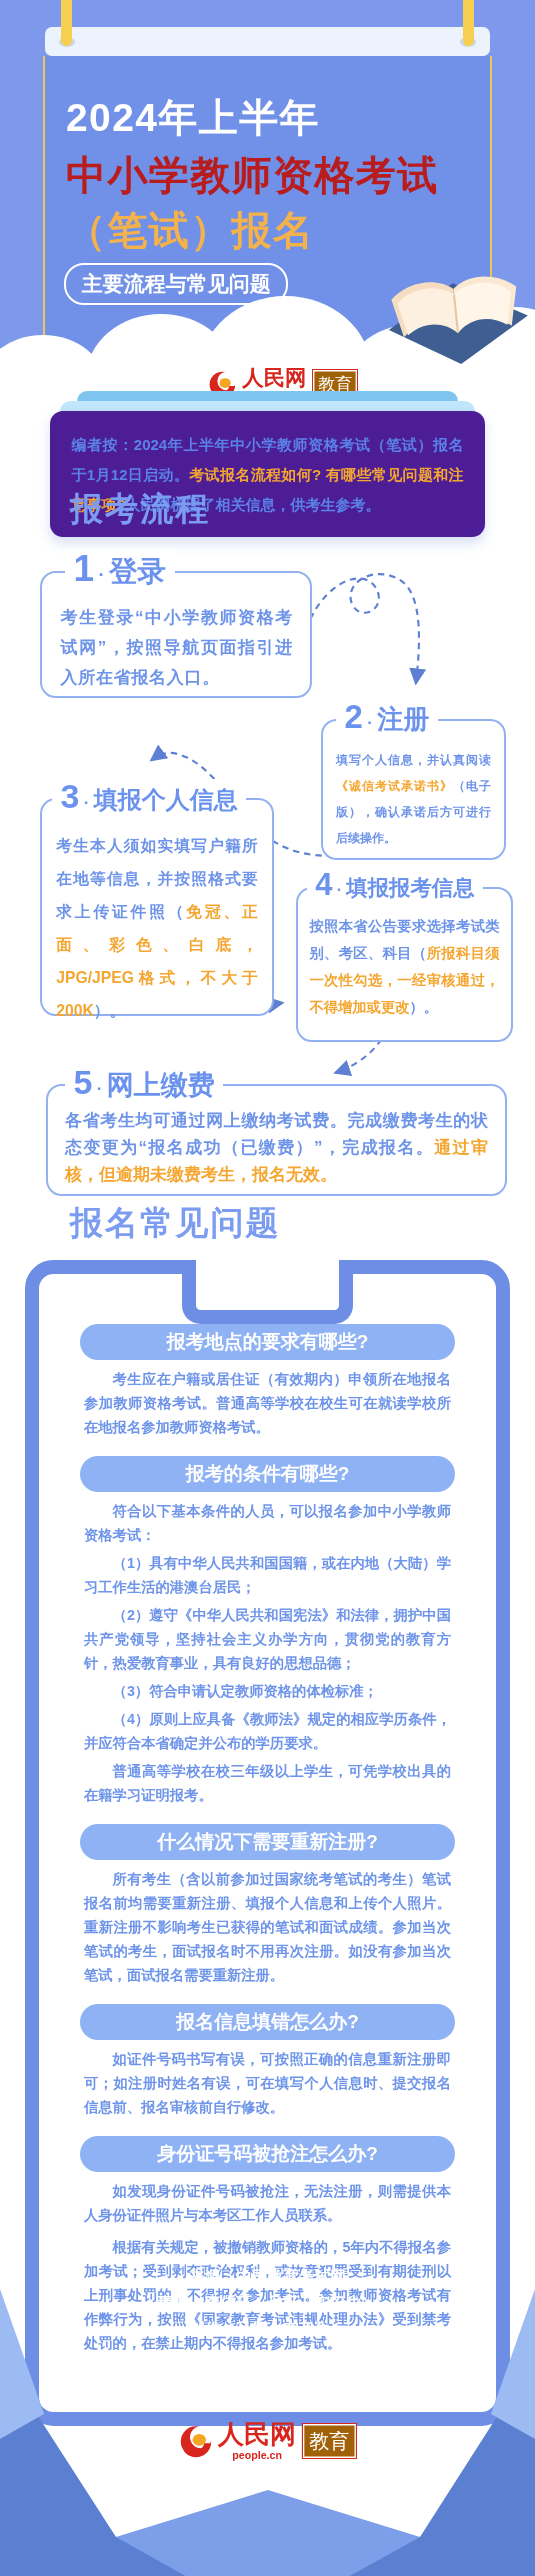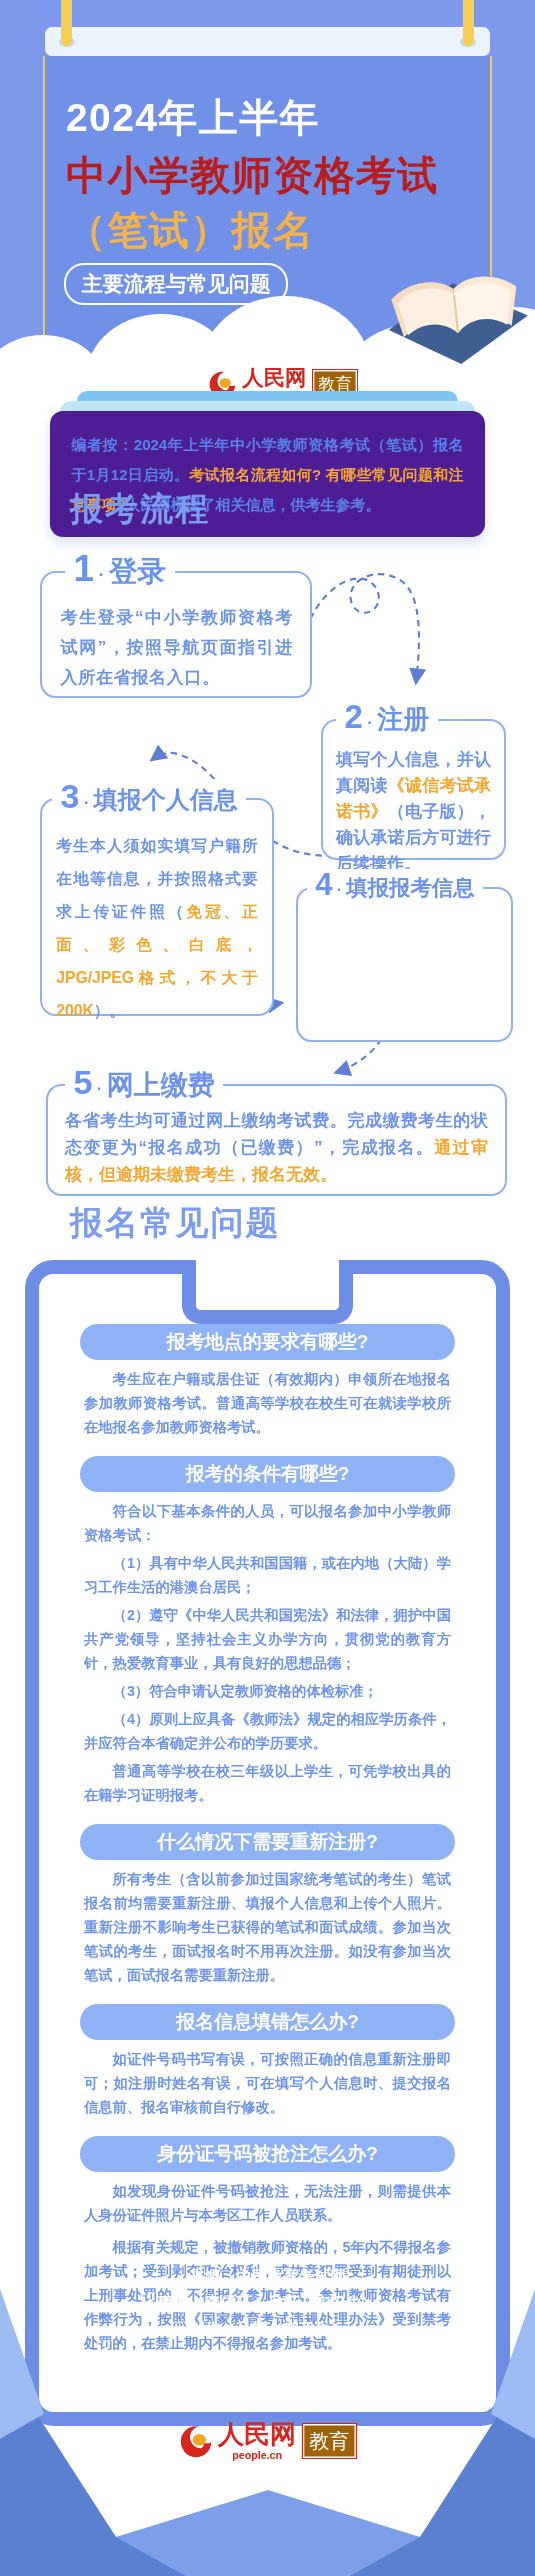--- a/index.html
+++ b/index.html
@@ -160,41 +160,44 @@
       <span>考生登录“中小学教师资格考试网”，按照导航页面指引进入所在省报名入口。</span><span class="hl"></span><span></span>
     </div>
   </div>
 
   <div class="step-box" style="left:321px;top:719px;width:181px;height:137px;">
     <div class="step-title" style="top:-21.4px;left:13px;">
       <span class="step-num" style="font-size:33px;">2</span>
         <span style="font-size:17px;">·</span>
         <span style="font-size:26px;">注册</span>
     </div>
-    <div class="step-body" style="padding:26px 13px 0 13px;font-size:17px;line-height:26px;">
+    <div class="step-body" style="padding:26px 13px 0 13px;font-size:12px;line-height:26px;">
       <span>填写个人信息，并认真阅读</span><span class="hl">《诚信考试承诺书》</span><span>（电子版），确认承诺后方可进行后续操作。</span>
     </div>
   </div>
 
   <div class="step-box" style="left:40px;top:798px;width:230px;height:214px;">
     <div class="step-title" style="top:-21.4px;left:10px;">
       <span class="step-num" style="font-size:34px;">3</span>
         <span style="font-size:17px;">·</span>
         <span style="font-size:24px;">填报个人信息</span>
     </div>
     <div class="step-body" style="padding:28.6px 14.3px 0 14.3px;font-size:15.7px;line-height:33px;">
       <span>考生本人须如实填写户籍所在地等信息，并按照格式要求上传证件照（</span><span class="hl">免冠、正面、彩色、白底，JPG/JPEG格式，不大于200K</span><span>）。</span>
     </div>
   </div>
 
   <div class="step-box" style="left:296px;top:887px;width:213px;height:151px;">
     <div class="step-title" style="top:-20px;left:8.6px;">
       <span class="step-num" style="font-size:31px;">4</span>
         <span style="font-size:15.7px;">·</span>
         <span style="font-size:21.4px;">填报报考信息</span>
+    </div>
+    <div class="step-body" style="padding:24px 11.4px 0 11.4px;font-size:14.3px;line-height:27px;">
+      <span>按照本省公告要求选择考试类别、考区、科目（</span><span class="hl">所报科目须一次性勾选，一经审核通过，不得增加或更改</span><span>）。</span>
     </div>
   </div>
 
   <div class="step-box" style="left:46px;top:1084px;width:457px;height:108px;">
     <div class="step-title" style="top:-21.4px;left:17px;">
       <span class="step-num" style="font-size:34px;">5</span>
         <span style="font-size:17px;">·</span>
         <span style="font-size:27px;">网上缴费</span>
     </div>
     <div class="step-body" style="padding:21.4px 17px 0 17px;font-size:17px;line-height:27px;">

